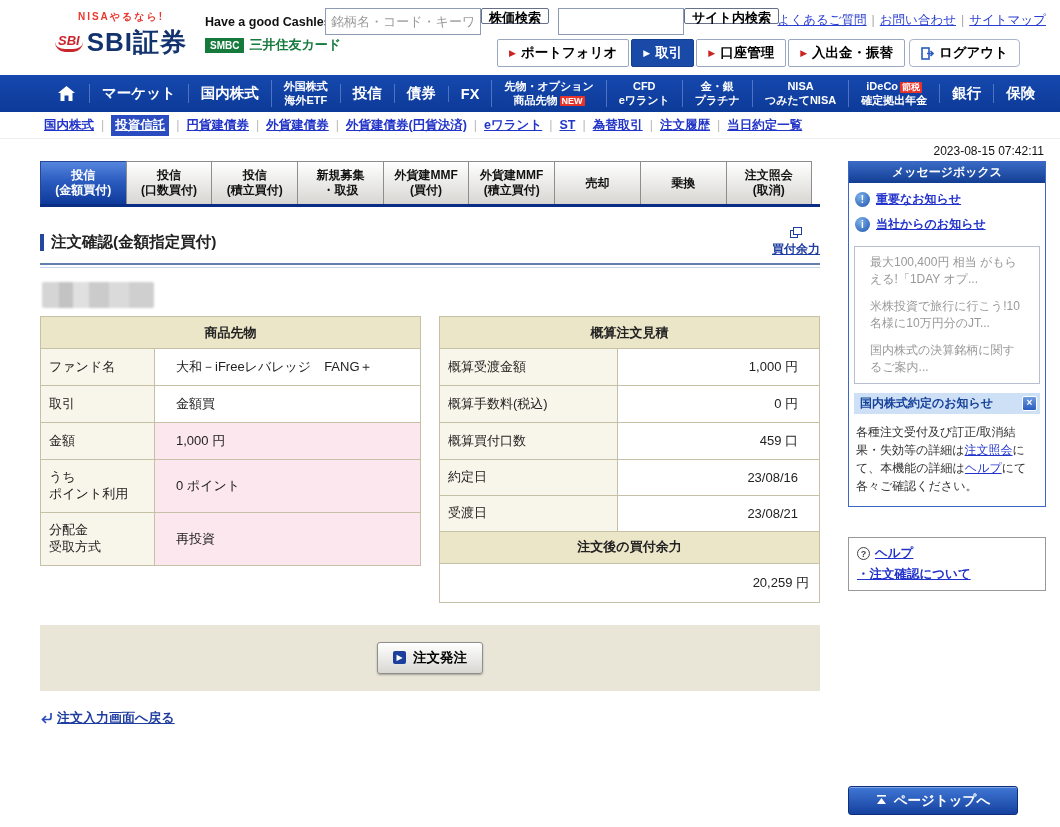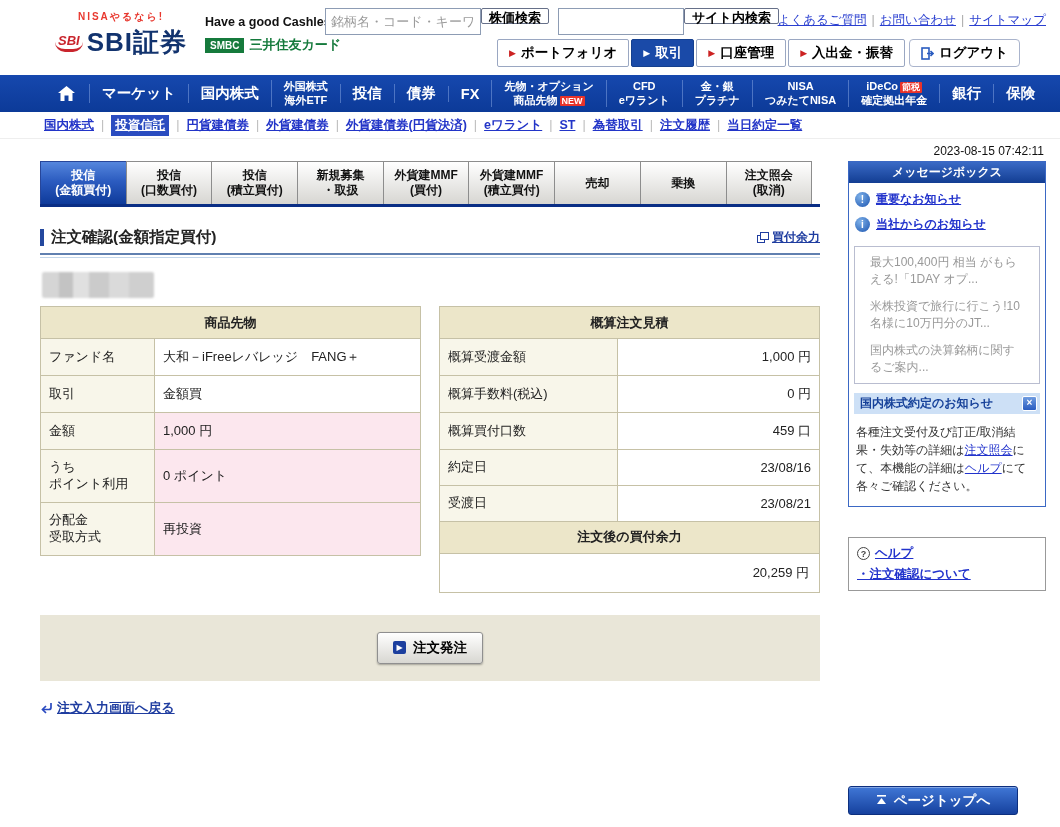--- a/index.html
+++ b/index.html
@@ -78,36 +78,36 @@
   .tab.active { background:linear-gradient(#5586dd 0%,#2c5cc0 45%,#0e3a9a 100%);
     color:#fff; border-color:#27469a; }
 
   
   .title-row { margin-top:20px; display:flex; align-items:center; padding-bottom:5px;
     border-bottom:2px solid #6080b0; }
   .title-underlight { height:1px; background:#c3d6ea; margin-top:2px; }
   .title-bar { width:4px; height:17px; background:#24489e; margin-right:7px; }
   .page-title { font-size:15.5px; font-weight:bold; color:#222; }
   .power-link { margin-left:auto; font-size:12px; font-weight:bold; color:#1f3da0;
-    text-decoration:underline; display:flex; align-items:center; gap:3px; }
+    text-decoration:underline; display:flex; align-items:center; gap:3px;flex-direction:column; }
 
   .redacted { width:112px; height:26px; margin:14px 0 4px 2px; border-radius:2px;
     background:linear-gradient(90deg,#d5d5d5 0 15%,#c3c3c3 15% 28%,#e0e0e0 28% 42%,
       #cbcbcb 42% 60%,#dadada 60% 78%,#cfcfcf 78% 100%);
     filter:blur(1px); }
 
   
   .tables-row { display:flex; gap:18px; margin-top:8px; align-items:flex-start; }
   table { border-collapse:collapse; width:382px; font-size:13px; }
   td,th { border:1px solid #c6c1a6; }
   .tbl-header { background:#ece6c9; font-weight:bold; text-align:center; height:32px;
     color:#222; }
   .lbl { background:#f8f6ea; width:114px; padding:9px 8px; white-space:pre-line;
     font-weight:normal; text-align:left; line-height:1.3; }
-  .val { background:#fff; padding:9px 8px; }
+  .val { background:#fff; padding:9px 21px; }
   .val.pink { background:#fce7ee; }
   .est .lbl { width:178px; }
   .est .val { text-align:right; }
   .foot-val { background:#fff; padding:10px 10px; text-align:right; }
 
   
   .action-strip { margin-top:22px; background:#e9e6d8; height:66px; display:flex;
     align-items:center; justify-content:center; }
   .submit-btn { display:flex; align-items:center; gap:7px; padding:6px 15px;
     border:1px solid #8f8f8f; border-radius:3px; background:linear-gradient(#ffffff,#d8d7d2);

